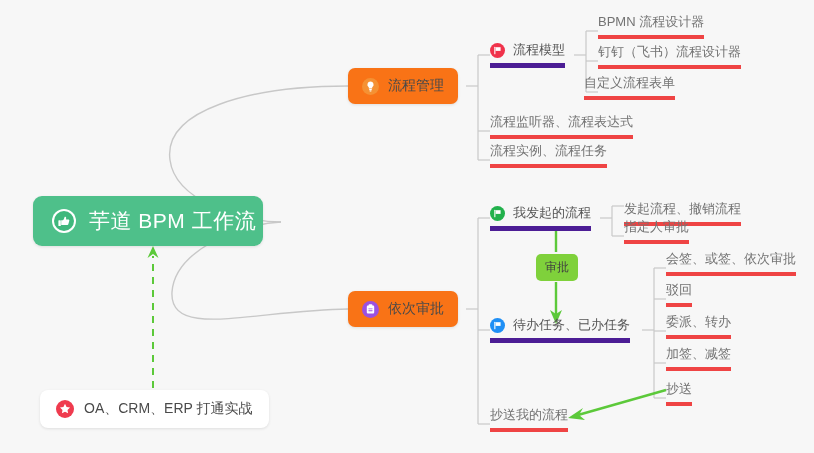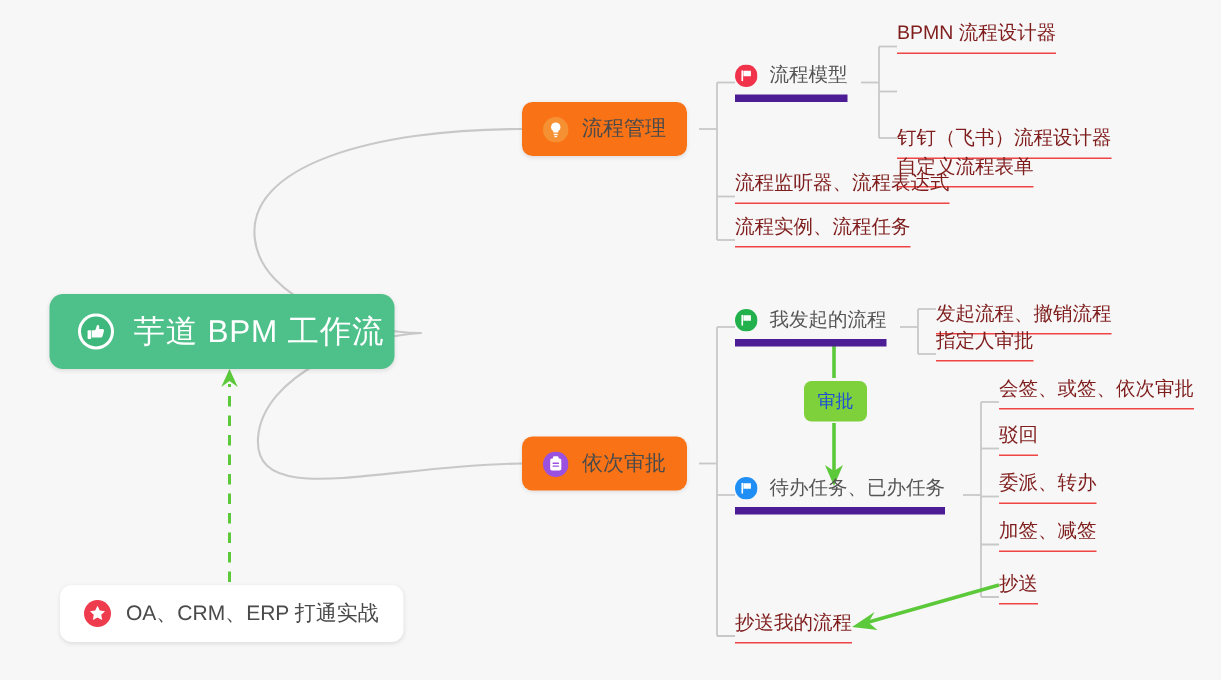--- a/index.html
+++ b/index.html
@@ -80,23 +80,23 @@
     font-size: 13px;
     color: #555555;
     margin-left: 8px;
     white-space: nowrap;
   }
 
   
   .leaf {
     position: absolute;
     font-size: 13px;
-    color: #7f1d1d;
+    color: #737373;
     padding-bottom: 4px;
-    border-bottom: 1px solid #ef4444;
+    border-bottom: 4px solid #ef4444;
     white-space: nowrap;
     z-index: 4;
   }
 
   
   .note-node {
     position: absolute;
     left: 40px;
     top: 390px;
     height: 38px;
@@ -118,21 +118,21 @@
 
   
   .pill {
     position: absolute;
     left: 536px;
     top: 254px;
     background: #7ed321;
     background: #7fd13b;
     border-radius: 5px;
     padding: 5px 9px;
-    color: #1d4ed8;
+    color: #404040;
     font-size: 12px;
     z-index: 6;
     white-space: nowrap;
   }
 
   
   .ico {
     display: inline-block;
     flex: 0 0 auto;
     position: relative;
@@ -222,22 +222,22 @@
       <svg width="15" height="15" viewBox="0 0 15 15">
         <circle cx="7.5" cy="7.5" r="7.5" fill="#f0334b"></circle>
         <rect x="4.3" y="3.8" width="1.1" height="7.4" rx="0.5" fill="#ffffff"></rect>
         <path d="M5.6 4.2 h5.0 v3.7 h-5.0 z" fill="#ffffff"></path>
       </svg>
     </span>
     <span class="node2-label">流程模型</span>
   </div>
 
   <div class="leaf" style="left:598px; top:13px;">BPMN 流程设计器</div>
-  <div class="leaf" style="left:598px; top:43px;margin-top:40px;">钉钉（飞书）流程设计器</div>
-  <div class="leaf" style="left:598px; top:74px;margin-top:28px;">自定义流程表单</div>
+  <div class="leaf" style="left:598px; top:43px;">钉钉（飞书）流程设计器</div>
+  <div class="leaf" style="left:584px; top:74px;">自定义流程表单</div>
 
   <div class="leaf" style="left:490px; top:113px;">流程监听器、流程表达式</div>
   <div class="leaf" style="left:490px; top:142px;">流程实例、流程任务</div>
 
   <div class="branch-node" style="left:348px; top:291px;">
     <span class="ico">
       <svg width="17" height="17" viewBox="0 0 17 17">
         <circle cx="8.5" cy="8.5" r="8.5" fill="#9b51e0"></circle>
         <rect x="4.8" y="4.6" width="7.4" height="8.0" rx="1.1" fill="#ffffff"></rect>
         <rect x="6.6" y="3.2" width="3.8" height="2.2" rx="0.9" fill="#ffffff"></rect>

